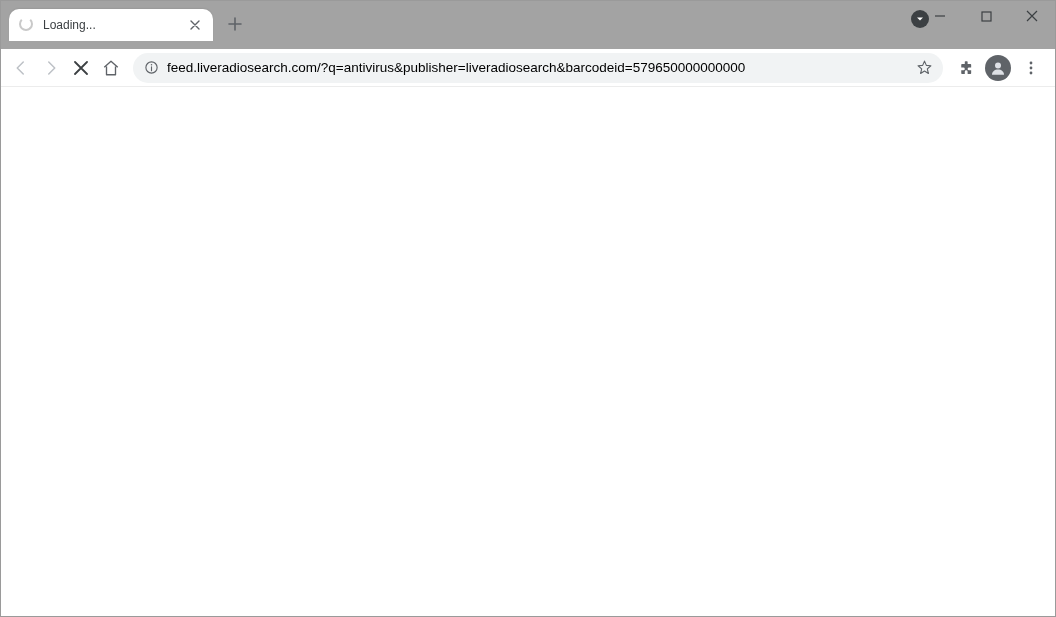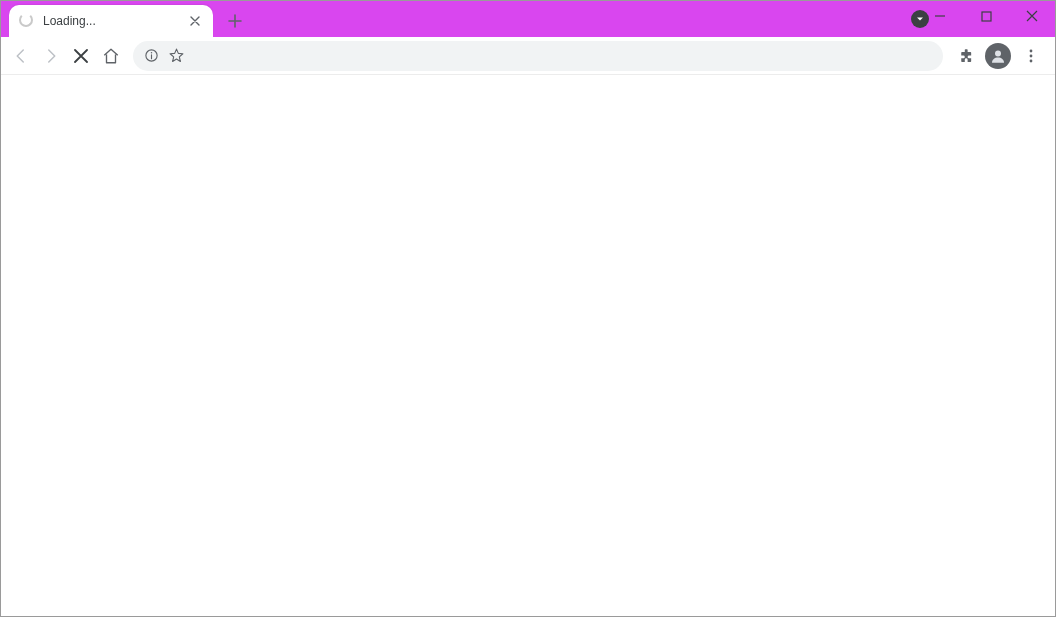--- a/index.html
+++ b/index.html
@@ -1,24 +1,24 @@
 <!DOCTYPE html>
 <html><head>
 <meta charset="utf-8">
 <style>
   * { box-sizing: border-box; margin: 0; padding: 0; }
   html, body { width: 1056px; height: 617px; font-family: "Segoe UI", Arial, sans-serif; overflow: hidden; }
   body { border: 1px solid #9a9a9a; background: #fff; display: flex; flex-direction: column; }
 
   
   .titlebar {
-    height: 36px;
-    background: #d946ef;
+    height: 48px;
+    background: #a3a3a3;
     display: flex;
-    align-items: flex-end;
+    align-items: center;
     position: relative;
   }
   .tab {
     margin-left: 8px;
     height: 32px;
     width: 204px;
     background: #ffffff;
     border-top-left-radius: 10px;
     border-top-right-radius: 10px;
     display: flex;
@@ -167,20 +167,23 @@
   </div>
 
   <div class="omnibox">
     <span class="site-info">
       <svg width="15" height="15" viewBox="0 0 24 24">
           <circle cx="12" cy="12" r="9" fill="none" stroke="#5f6368" stroke-width="1.8"></circle>
           <circle cx="12" cy="7.5" r="1.2" fill="#5f6368"></circle>
           <path d="M12 11 V17" stroke="#5f6368" stroke-width="1.8" stroke-linecap="round"></path>
         </svg>
     </span>
+    <div class="url-wrap">
+      <span class="host">feed.liveradiosearch.com</span><span class="path">/?q=antivirus&amp;publisher=liveradiosearch&amp;barcodeid=579650000000000</span>
+    </div>
     <span class="star">
       <svg width="17" height="17" viewBox="0 0 24 24">
           <path d="M12 3 L14.6 9 L21 9.5 L16 14 L17.5 20.5 L12 17 L6.5 20.5 L8 14 L3 9.5 L9.4 9 Z" fill="none" stroke="#5f6368" stroke-width="1.6" stroke-linejoin="round"></path>
         </svg>
     </span>
   </div>
 
   <div class="right-icons">
     <div class="tb-btn">
       <svg width="17" height="17" viewBox="0 0 24 24">

